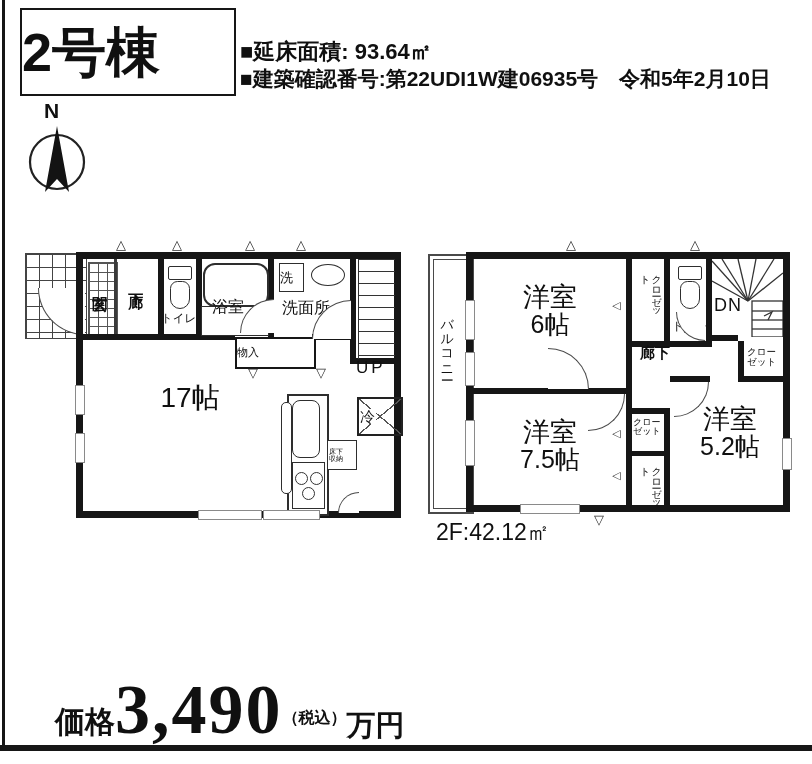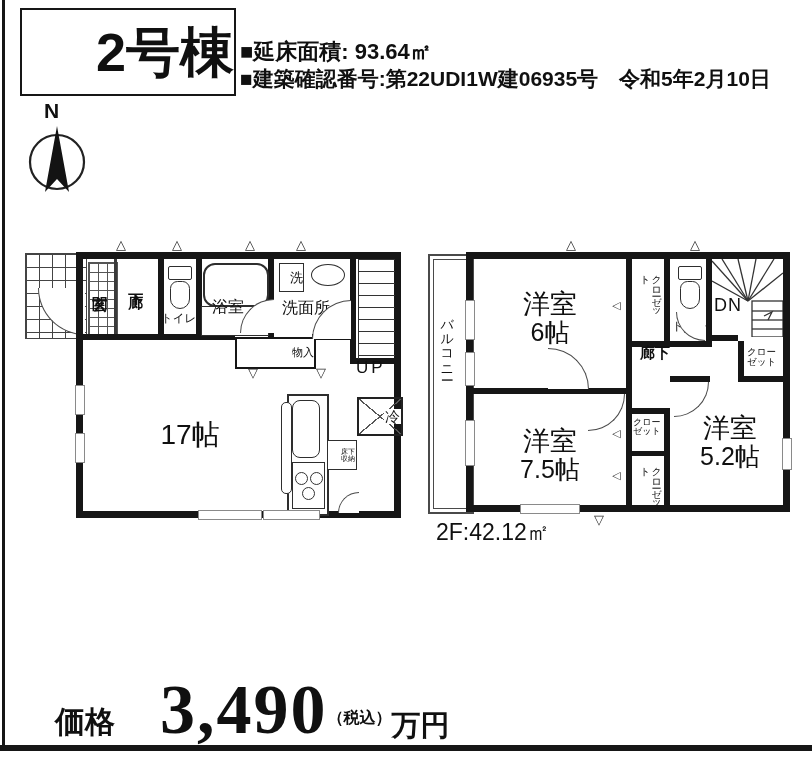--- a/index.html
+++ b/index.html
@@ -6,42 +6,42 @@
   #page{position:relative;width:812px;height:764px;background:#fff;overflow:hidden;
         font-family:"Liberation Sans","DejaVu Sans",sans-serif;color:#111;}
   .abs{position:absolute;}
   .w{position:absolute;background:#161616;}         
   .g{position:absolute;background:#3a3a3a;}         
   .box{position:absolute;border:2px solid #161616;background:#fff;}
   .fix{position:absolute;border:1.5px solid #2e2e2e;background:#fff;}
   .win{position:absolute;background:#fff;border:1px solid #8a8a8a;}
   .arc{position:absolute;border:1.4px solid #4a4a4a;background:#fff;}
   .label{position:absolute;color:#101010;line-height:1.05;white-space:pre;}
-  .center{display:flex;align-items:center;justify-content:flex-end;text-align:center;}
+  .center{display:flex;align-items:center;justify-content:flex-start;text-align:center;}
   .vtext{writing-mode:vertical-rl;text-orientation:upright;letter-spacing:1px;}
   .vwrap{writing-mode:vertical-rl;text-orientation:upright;line-height:1.15;white-space:normal;}
   .hatch{position:absolute;background:
      repeating-linear-gradient(to right,#444 0 1px,transparent 1px 13px),
      repeating-linear-gradient(to bottom,#444 0 1px,transparent 1px 13px);
      border:1px solid #444;}
   .hatch2{position:absolute;background:
      repeating-linear-gradient(to right,#555 0 1px,transparent 1px 9px),
      repeating-linear-gradient(to bottom,#555 0 1px,transparent 1px 9px);
      border:1px solid #555;}
   .treads{position:absolute;background:repeating-linear-gradient(to bottom,#333 0 1.5px,transparent 1.5px 12px);
      border-left:1px solid #333;}
   .marker{position:absolute;color:#2c2c2c;font-size:13px;line-height:1;}
   .burner{width:11px;height:11px;border:1.4px solid #333;border-radius:50%;}
   .xbox{position:absolute;border:2px solid #222;background:
      linear-gradient(to top right,transparent calc(50% - .7px),#555 calc(50% - .7px) calc(50% + .7px),transparent calc(50% + .7px)),
      linear-gradient(to bottom right,transparent calc(50% - .7px),#555 calc(50% - .7px) calc(50% + .7px),transparent calc(50% + .7px));}
   .xbox span{background:#fff;padding:0 1px;}
   .dash{position:absolute;border-top:2px dashed #444;}
   .price-row{position:absolute;display:flex;align-items:flex-end;}
-  .serif{font-family:"Liberation Serif","DejaVu Serif",serif;margin-left:45px;}
+  .serif{font-family:"Liberation Serif","DejaVu Serif",serif;}
 </style>
 </head>
 <body>
 
 <div id="page">
 
   <div class="w" style="left:2px;top:0;width:3px;height:750px;"></div>
   <div class="w" style="left:0;top:745px;width:812px;height:6px;"></div>
 
   <div class="box center" style="left:20px;top:8px;width:212px;height:84px;border-width:2.5px;">

